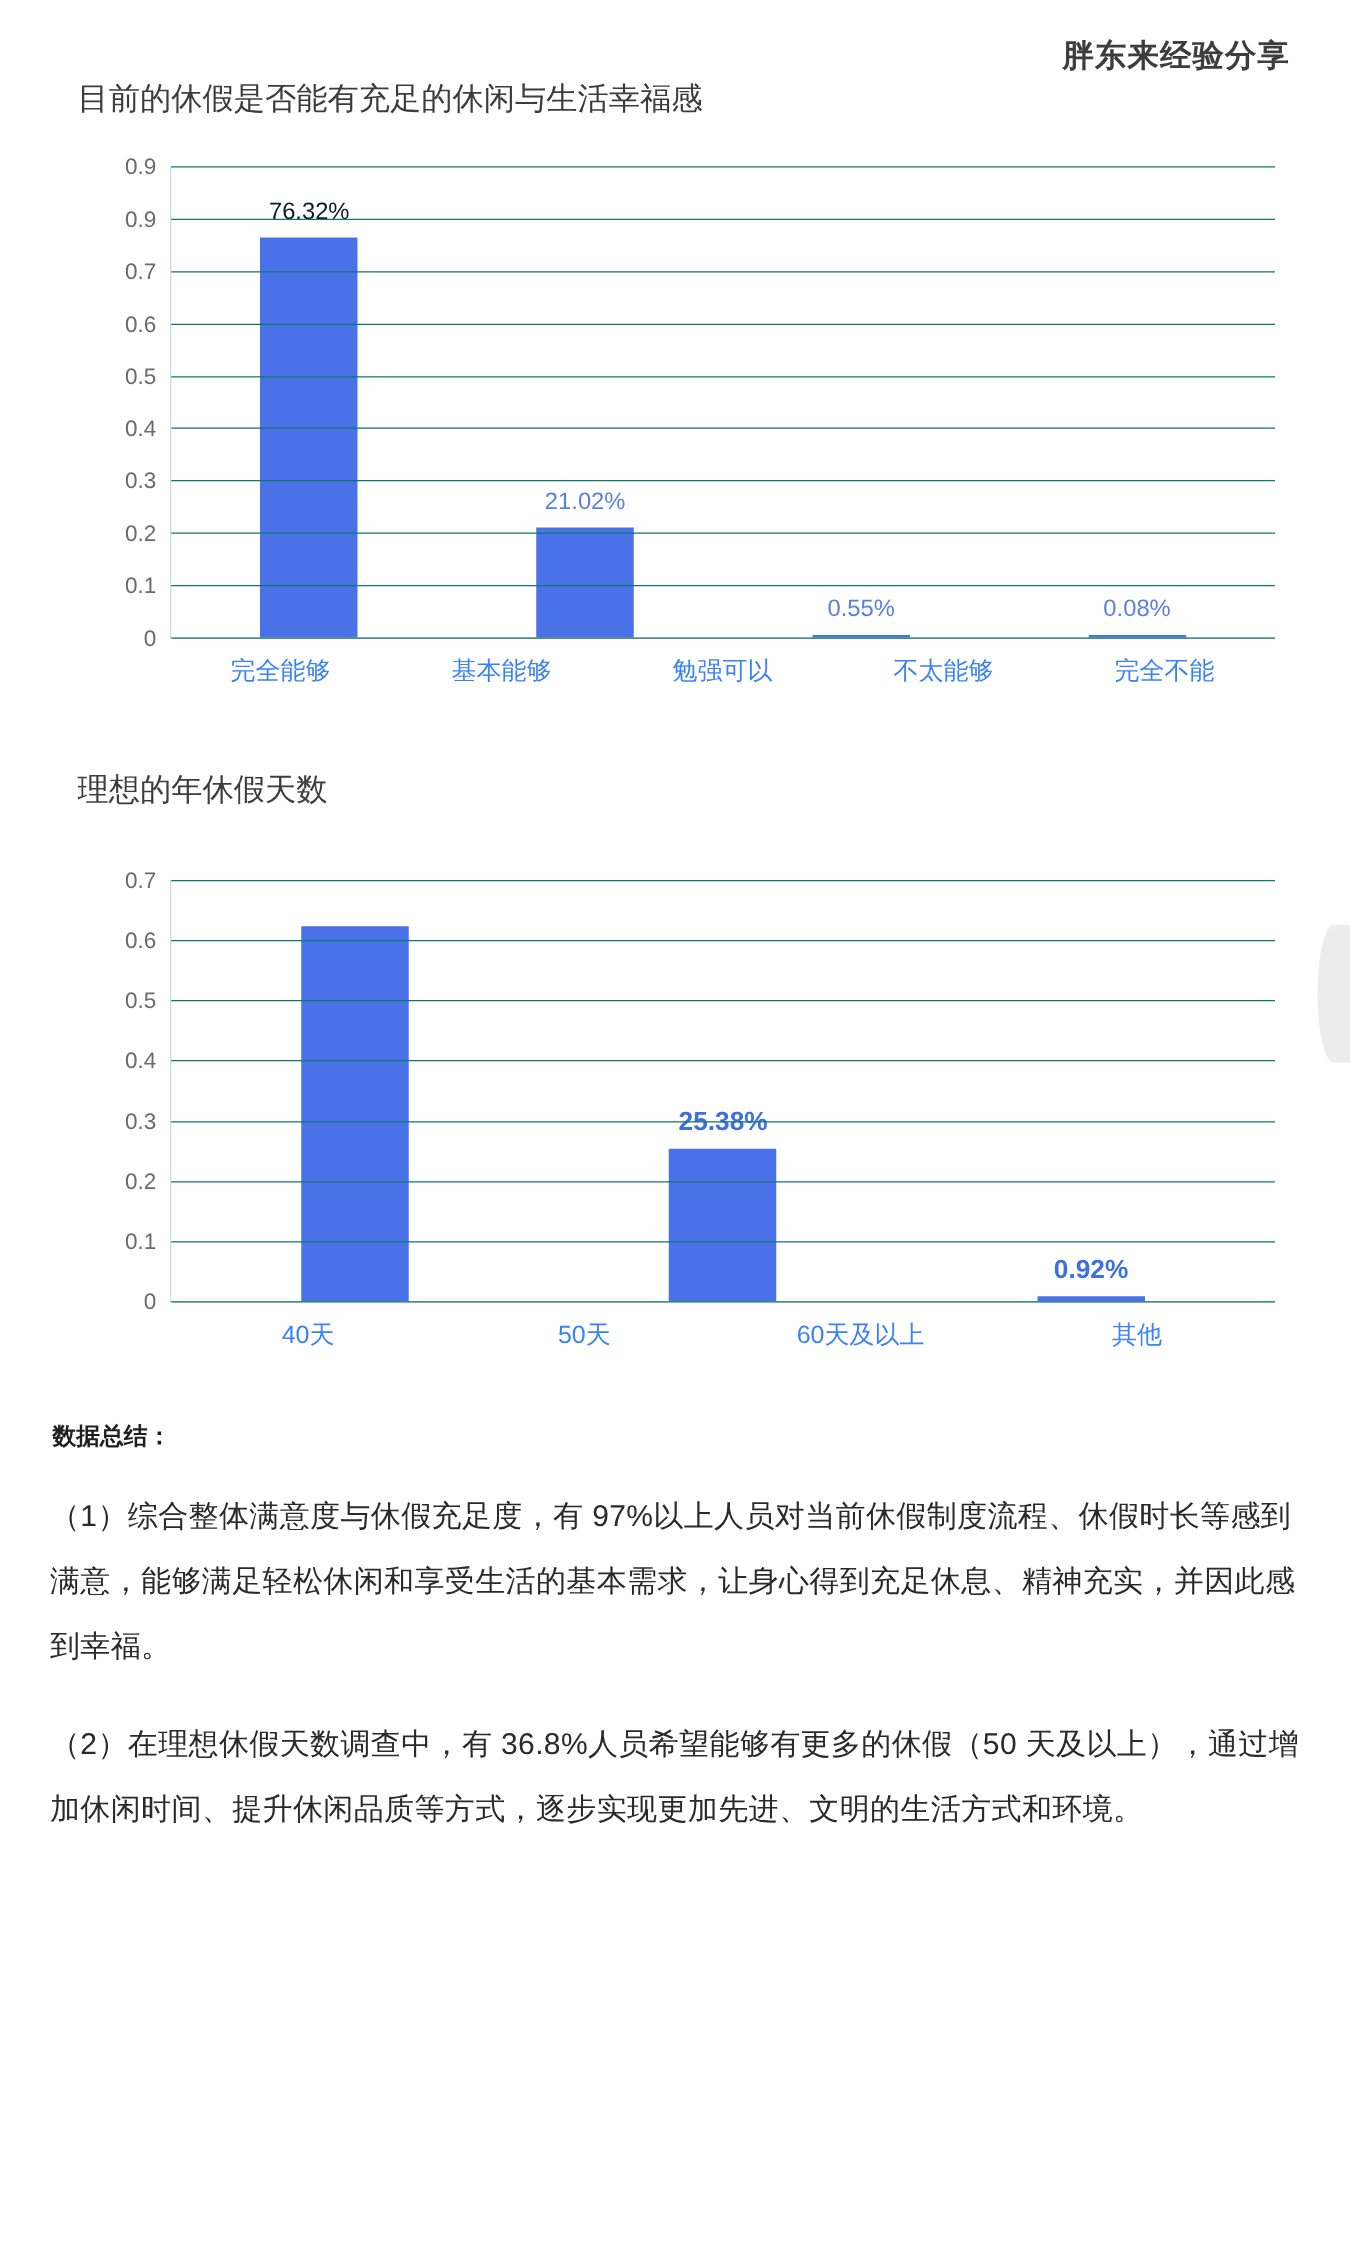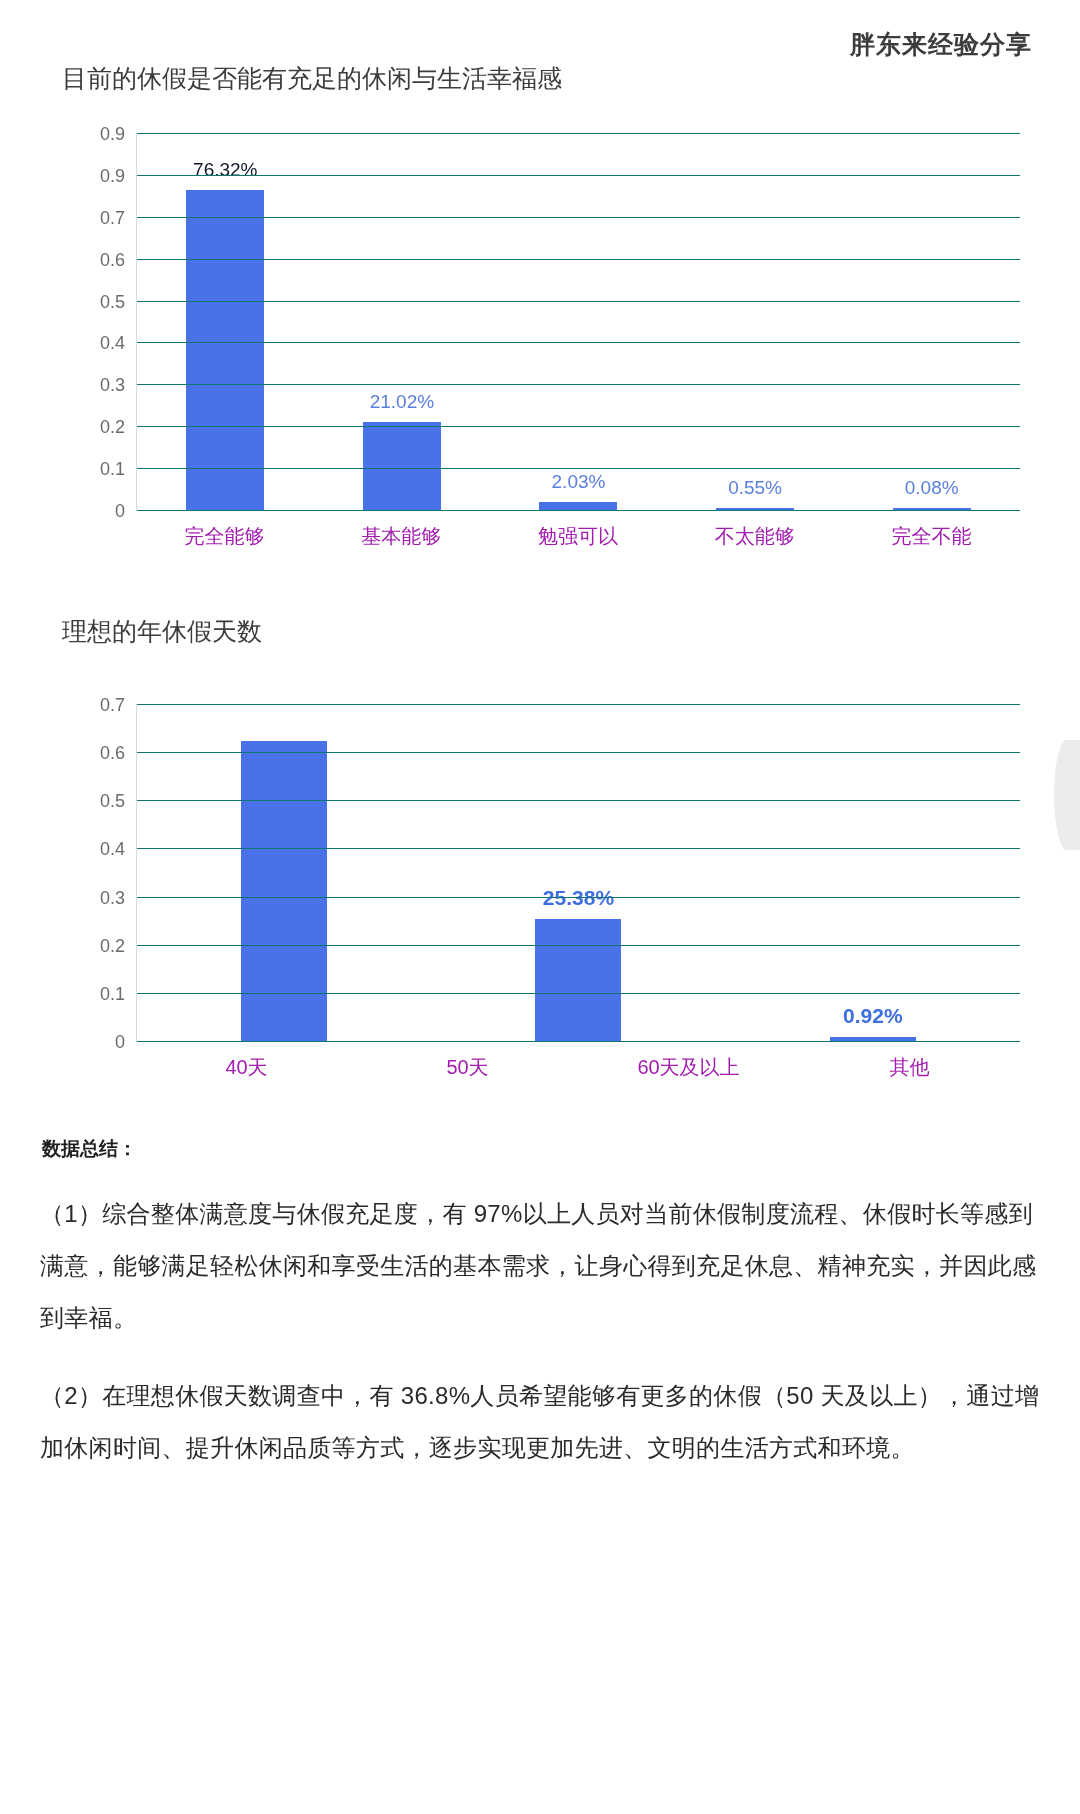--- a/index.html
+++ b/index.html
@@ -118,21 +118,21 @@
     right: 20px;
     bottom: 10px;
     height: 30px;
     display: flex;
     justify-content: space-around;
   }
   .xlabel {
     flex: 1 1 0;
     text-align: center;
     font-size: 20px;
-    color: #a21caf;
+    color: #3b82f6;
   }
 
   .summary-heading {
     font-size: 19px;
     font-weight: bold;
     color: #1f1f1f;
     margin: 42px 0 0 2px;
   }
   .para {
     font-size: 24px;
@@ -168,25 +168,20 @@
             <div class="bar" style="height: 84.8%; background: rgb(74, 114, 232);">
               <div class="barval" style="color: #0f172a;">76.32%</div>
             </div>
           </div>
           <div class="barcol">
             <div class="bar" style="height: 23.3556%; background: rgb(74, 114, 232);">
               <div class="barval" style="color: rgb(91, 127, 224);">21.02%</div>
             </div>
           </div>
           <div class="barcol">
-            <div class="bar" style="height: 2.25556%; background: rgb(74, 114, 232);">
-              <div class="barval" style="color: rgb(91, 127, 224);">2.03%</div>
-            </div>
-          </div>
-          <div class="barcol">
             <div class="bar" style="height: 0.611111%; background: rgb(74, 114, 232);">
               <div class="barval" style="color: rgb(91, 127, 224);">0.55%</div>
             </div>
           </div>
           <div class="barcol">
             <div class="bar" style="height: 0.45%; background: rgb(74, 114, 232);">
               <div class="barval" style="color: rgb(91, 127, 224);">0.08%</div>
             </div>
           </div>
         </div>

